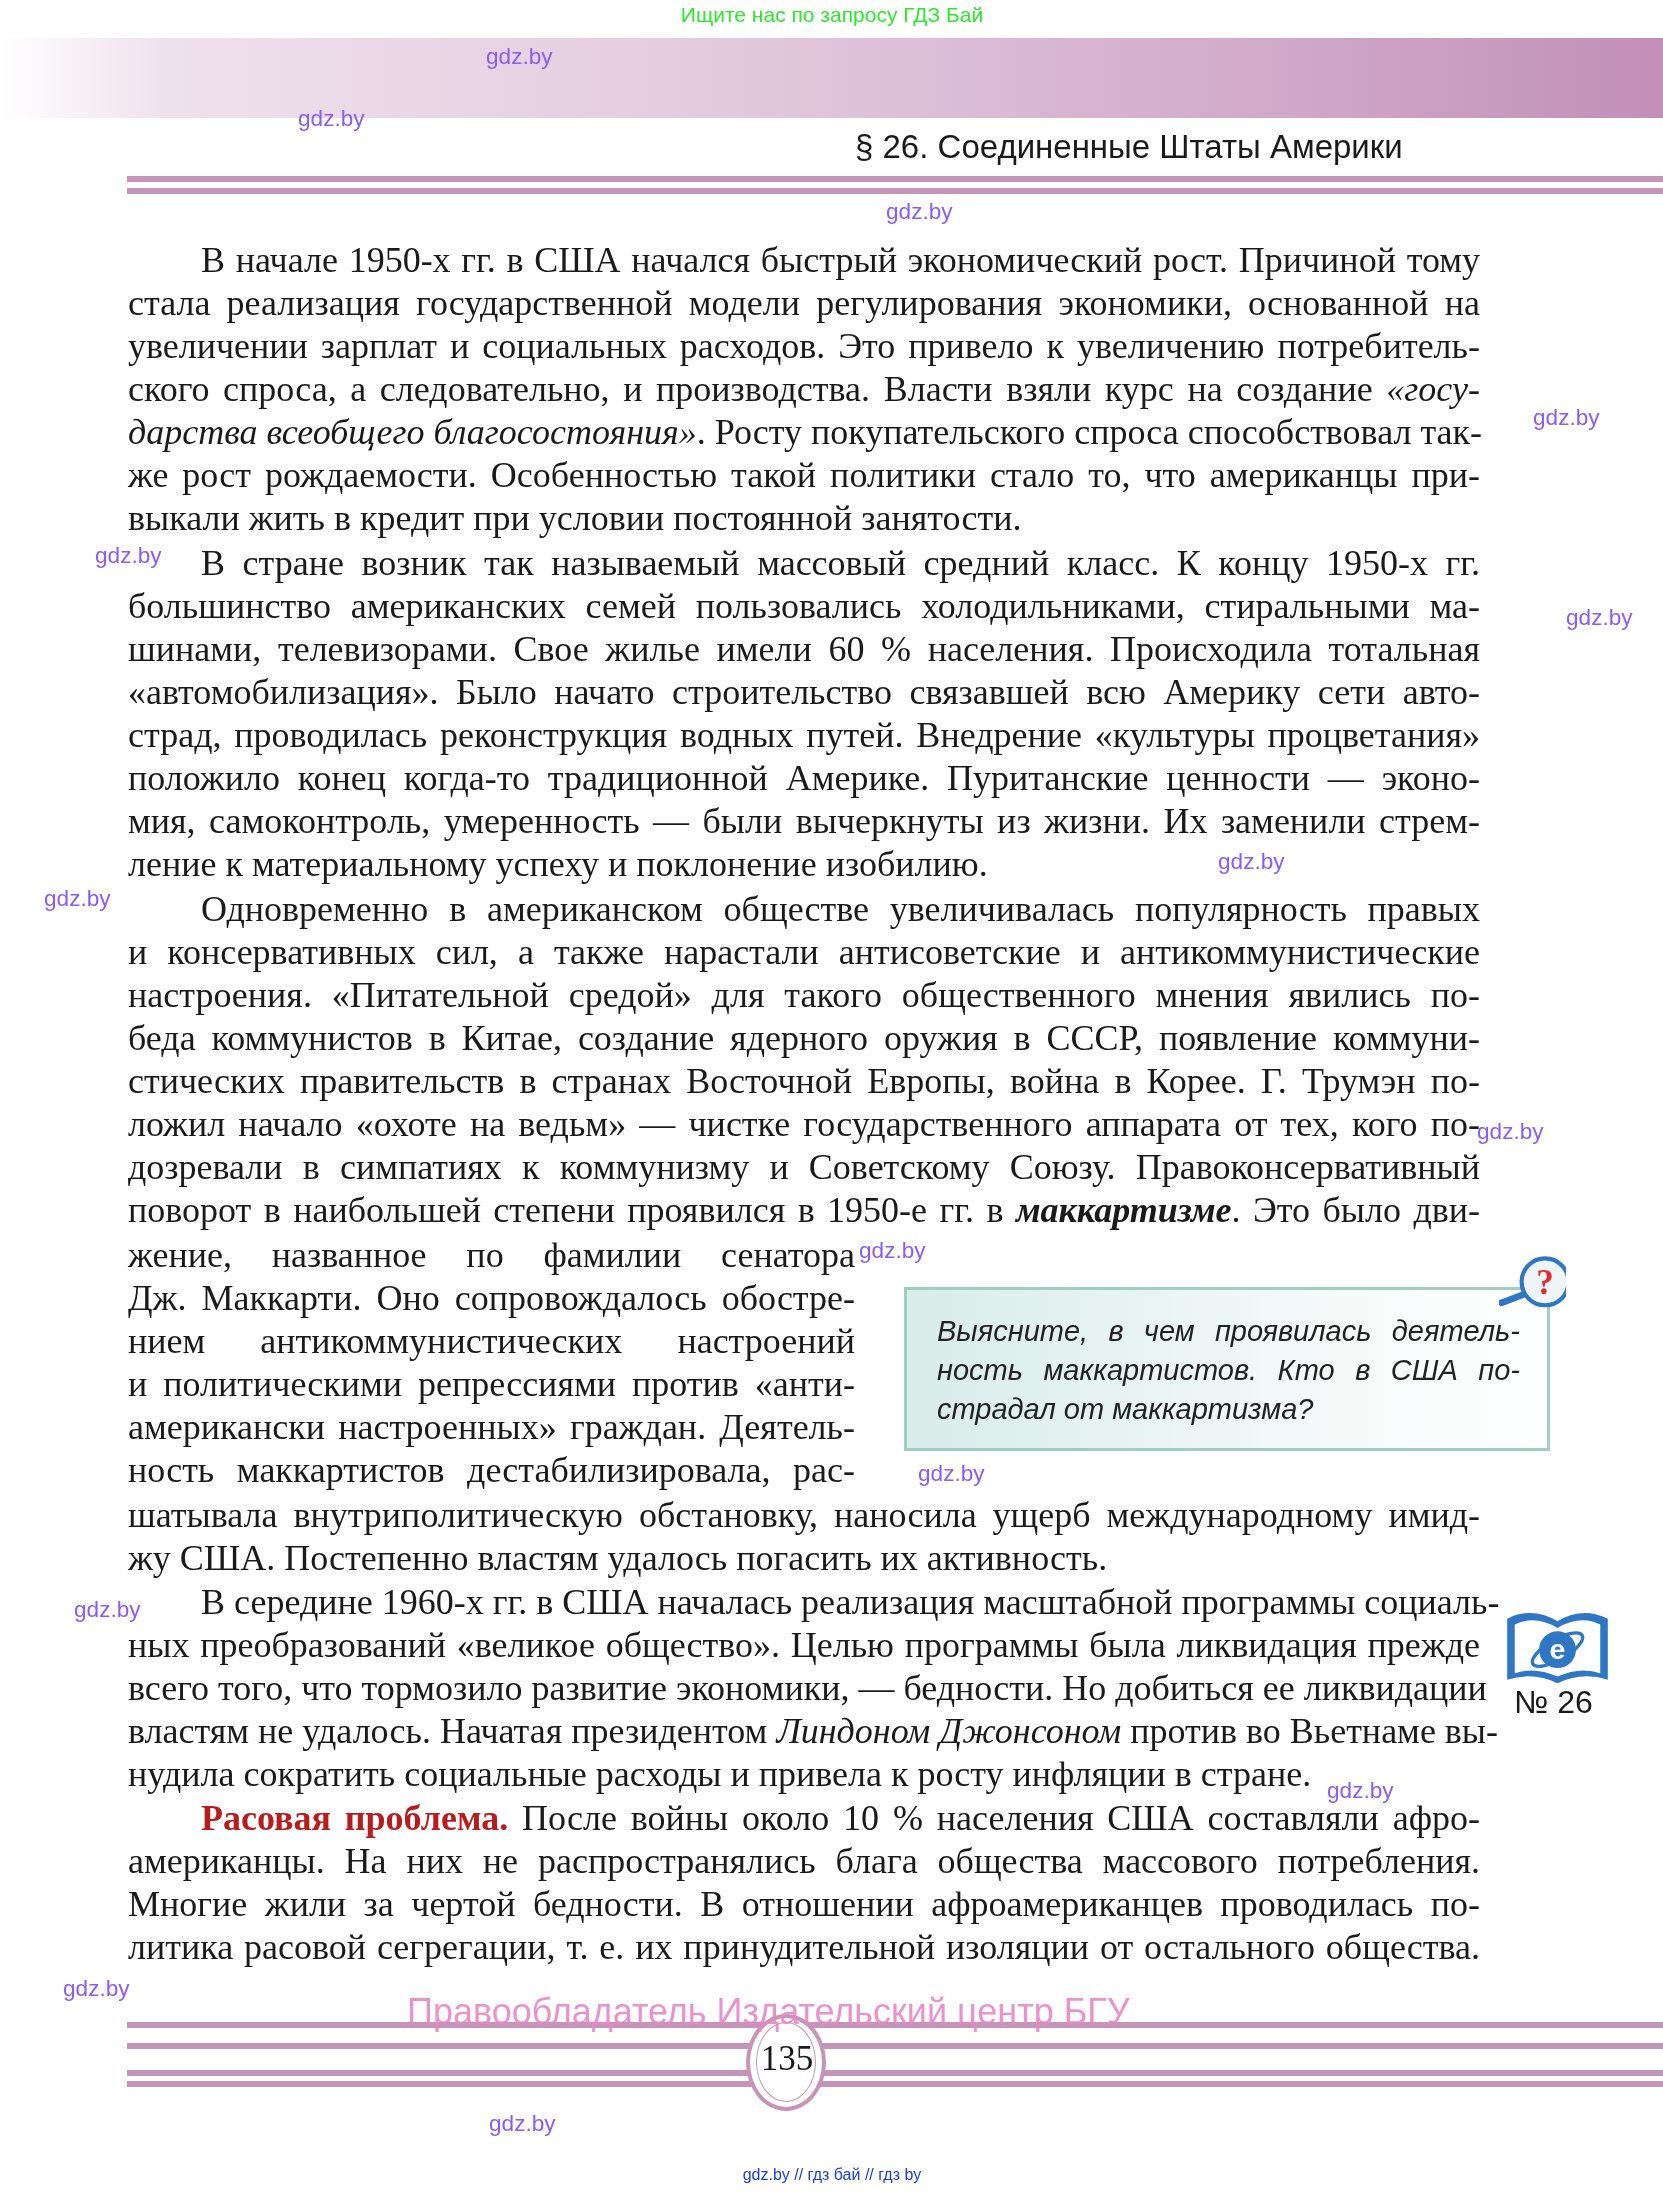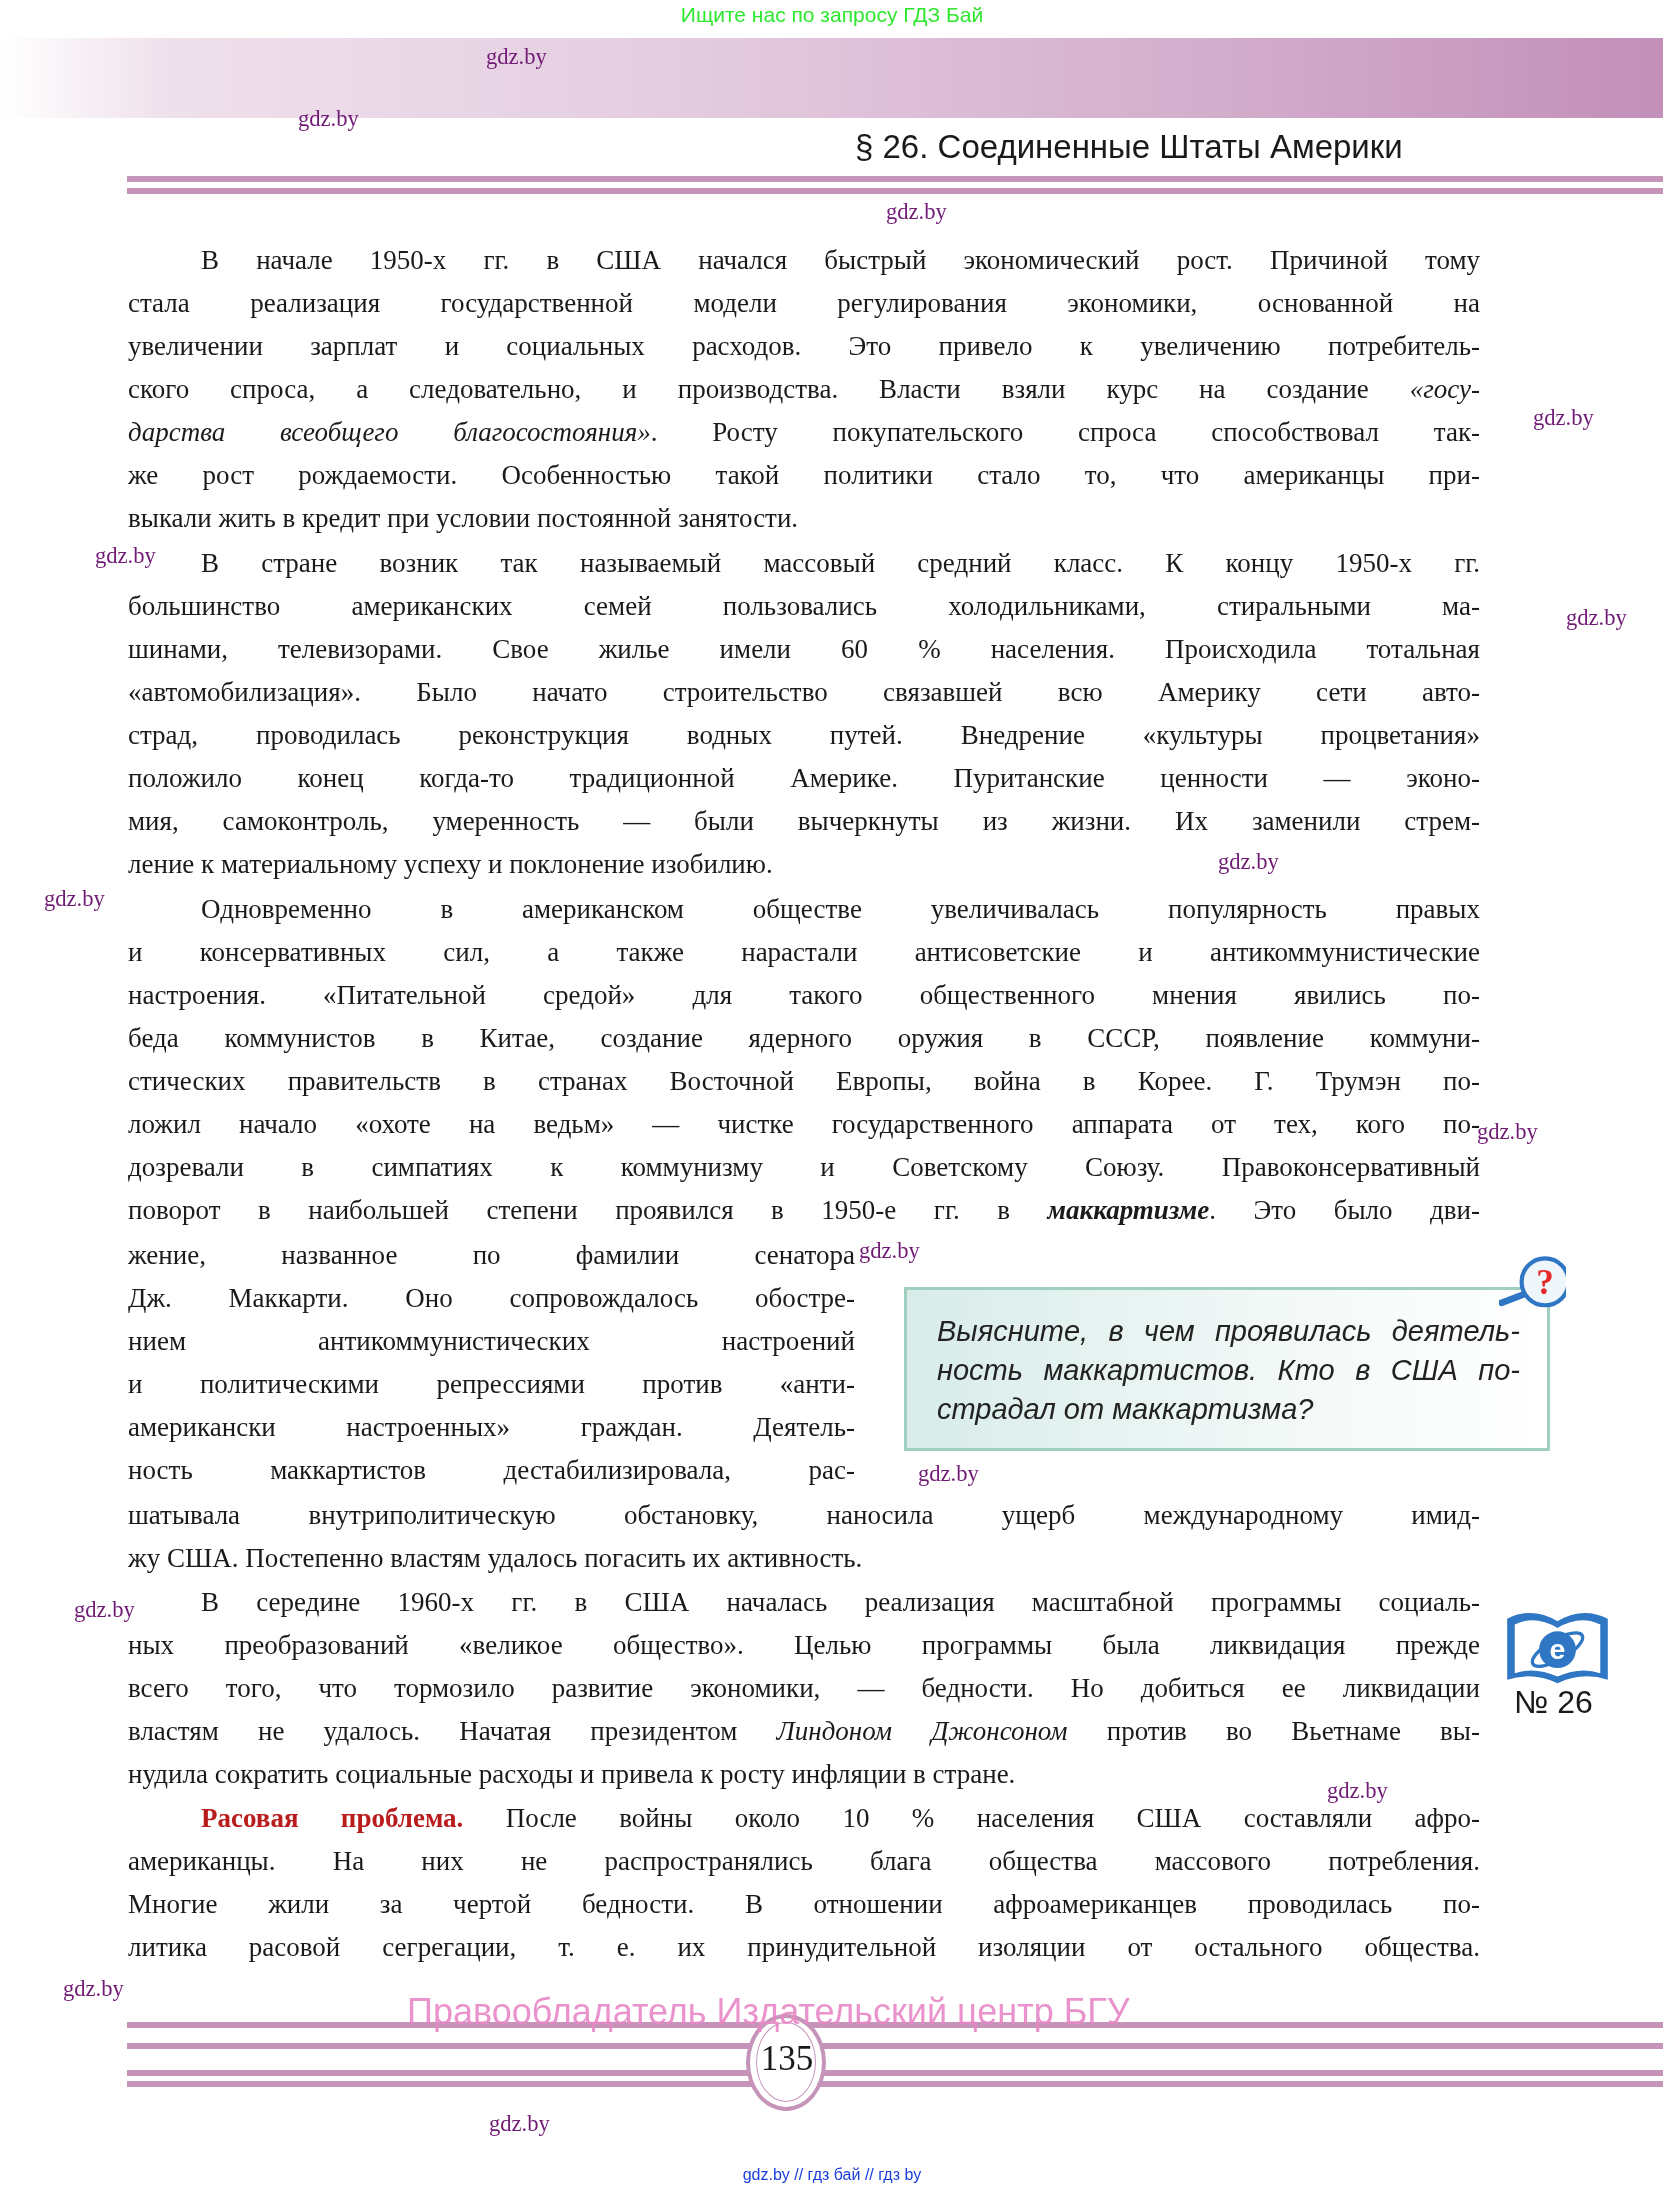--- a/index.html
+++ b/index.html
@@ -2,22 +2,22 @@
 <html style="font-size:13.4px"><head>
 <meta charset="utf-8">
 <style>
   html, body { margin:0; padding:0; }
   body { width:1664px; height:2205px; position:relative; background:#ffffff; overflow:hidden; font-family:"Liberation Serif", serif; color:#1a1a1a; }
   .abs { position:absolute; }
   .top-banner { left:0; top:3.4px; width:1664px; text-align:center; font-family:"Liberation Sans", sans-serif; font-size:21px; color:#2ee82e; }
   .header-band { left:0; top:38px; width:1664px; height:80px; background:linear-gradient(90deg,#ffffff 0%,#efe1ec 10%,#e4cde0 40%,#d2abcb 75%,#c28fb8 100%); }
   .section-title { left:855px; top:128px; font-family:"Liberation Sans", sans-serif; font-size:33px; color:#1a1a1a; white-space:nowrap; }
   .rule { background:#c694b9; height:5.9px; }
-  .wm { font-family:Liberation Serif, serif; font-size:22.6px; color:#701a75; white-space:nowrap; }
-  .body-text { left:128px; width:1352px; font-size:27px; line-height:43px; text-align:justify; }
+  .wm { font-family:Liberation Sans, sans-serif; font-size:22.6px; color:#8b5cf6; white-space:nowrap; }
+  .body-text { left:128px; width:1352px; font-size:36px; line-height:43px; text-align:justify; }
   .line { display:block; white-space:nowrap; text-align:justify; text-align-last:justify; height:43px; }
   .line.last { text-align-last:left; }
   .indent { padding-left:73px; }
   .ital { font-style:italic; }
   .bi { font-style:italic; font-weight:bold; }
   .subhead { color:#b91c1c; font-weight:bold; }
   .callout { left:904px; top:1287px; width:646px; height:164px; border:3.4px solid #9fcfbf; background:linear-gradient(90deg,#d8ece9 0%,#f3f9f8 60%,#ffffff 100%); box-sizing:border-box; }
   .callout-text { left:937px; top:1312px; width:583px; font-family:"Liberation Sans", sans-serif; font-style:italic; font-size:29px; line-height:39px; color:#222; }
   .callout-text .line { height:39px; }
   .question-icon { left:1499px; top:1254px; width:67px; height:59px; }

